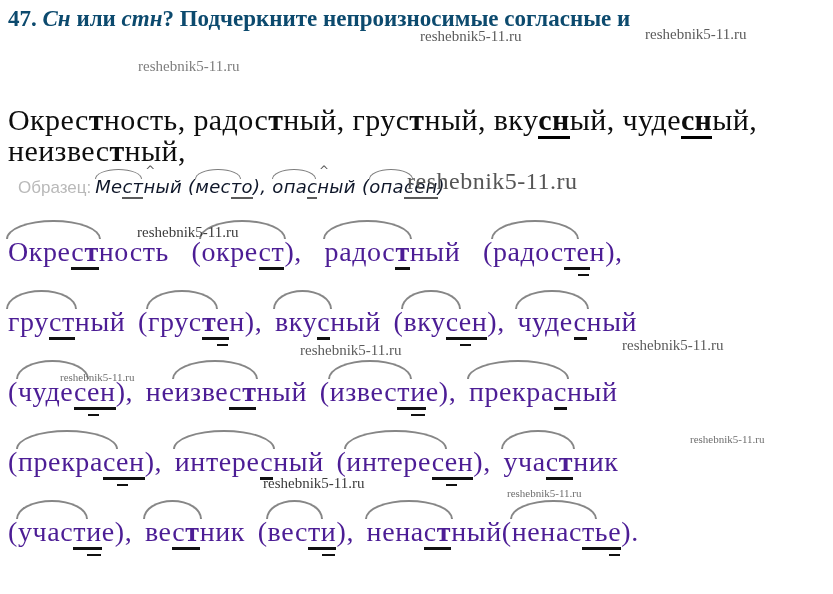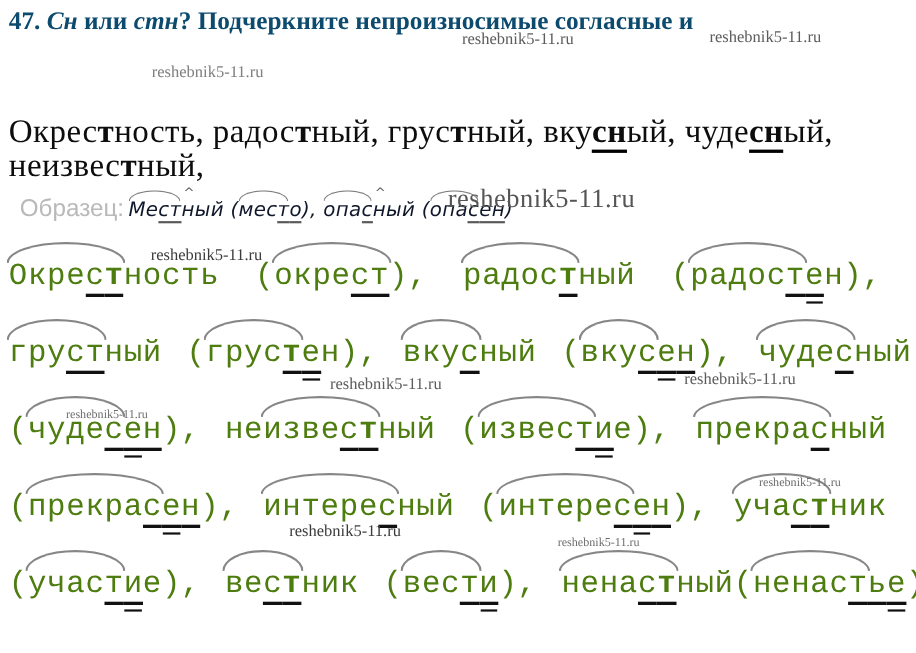--- a/index.html
+++ b/index.html
@@ -15,35 +15,35 @@
   .task .i{font-style:italic;}
 
   
   .wordlist{position:absolute;left:8px;top:104px;width:822px;font-size:30px;
             line-height:31px;color:#0d0d0d;letter-spacing:.4px;}
   .wordlist .b{font-weight:bold;}
   .wordlist .u{border-bottom:3px solid #000;}
 
   
   .sample{position:absolute;left:18px;top:176px;white-space:nowrap;}
-  .sample-label{color:#b9b9b9;font-family:"Liberation Sans",sans-serif;font-size:22px;}
+  .sample-label{color:#b9b9b9;font-family:"Liberation Sans",sans-serif;font-size:17px;}
   .sample-words{font-family:"DejaVu Sans",sans-serif;font-style:italic;
                 font-size:18px;color:#0f172a;letter-spacing:.3px;}
   .sample-words .u{border-bottom:2px solid #5a5a5a;}
   .sample-words .root{position:relative;display:inline-block;line-height:1.25;}
   .sample-words .root::before{content:"";position:absolute;left:0;right:1px;top:-7px;height:9px;
       border:1.6px solid #7d7d7d;border-bottom:none;
       border-radius:50% 50% 0 0 / 100% 100% 0 0;}
   .caret{position:relative;}
   .caret::after{content:"^";position:absolute;left:15%;top:-12px;font-size:12px;
       font-style:normal;color:#5a5a5a;}
 
   
   .answers{position:absolute;left:8px;top:217px;width:824px;
-           font-family:Liberation Mono, monospace;font-size:28px;color:#4d7c0f;
+           font-family:Liberation Serif, serif;font-size:28px;color:#4c1d95;
            letter-spacing:.6px;}
   .ans-line{height:70px;line-height:70px;white-space:nowrap;word-spacing:5px;}
   .ans-line:nth-child(1){word-spacing:15px;}
   .answers .b{font-weight:bold;}
   .answers .u{border-bottom:3px solid #111;}
   .answers .uu{border-bottom:3px solid #111;position:relative;}
   .answers .uu::after{content:"";position:absolute;left:1px;right:1px;bottom:-9px;
       border-bottom:2.6px solid #111;}
   .answers .root{position:relative;display:inline-block;line-height:1.15;}
   .answers .root::before{content:"";position:absolute;left:-2px;right:-2px;top:-16px;height:17px;

